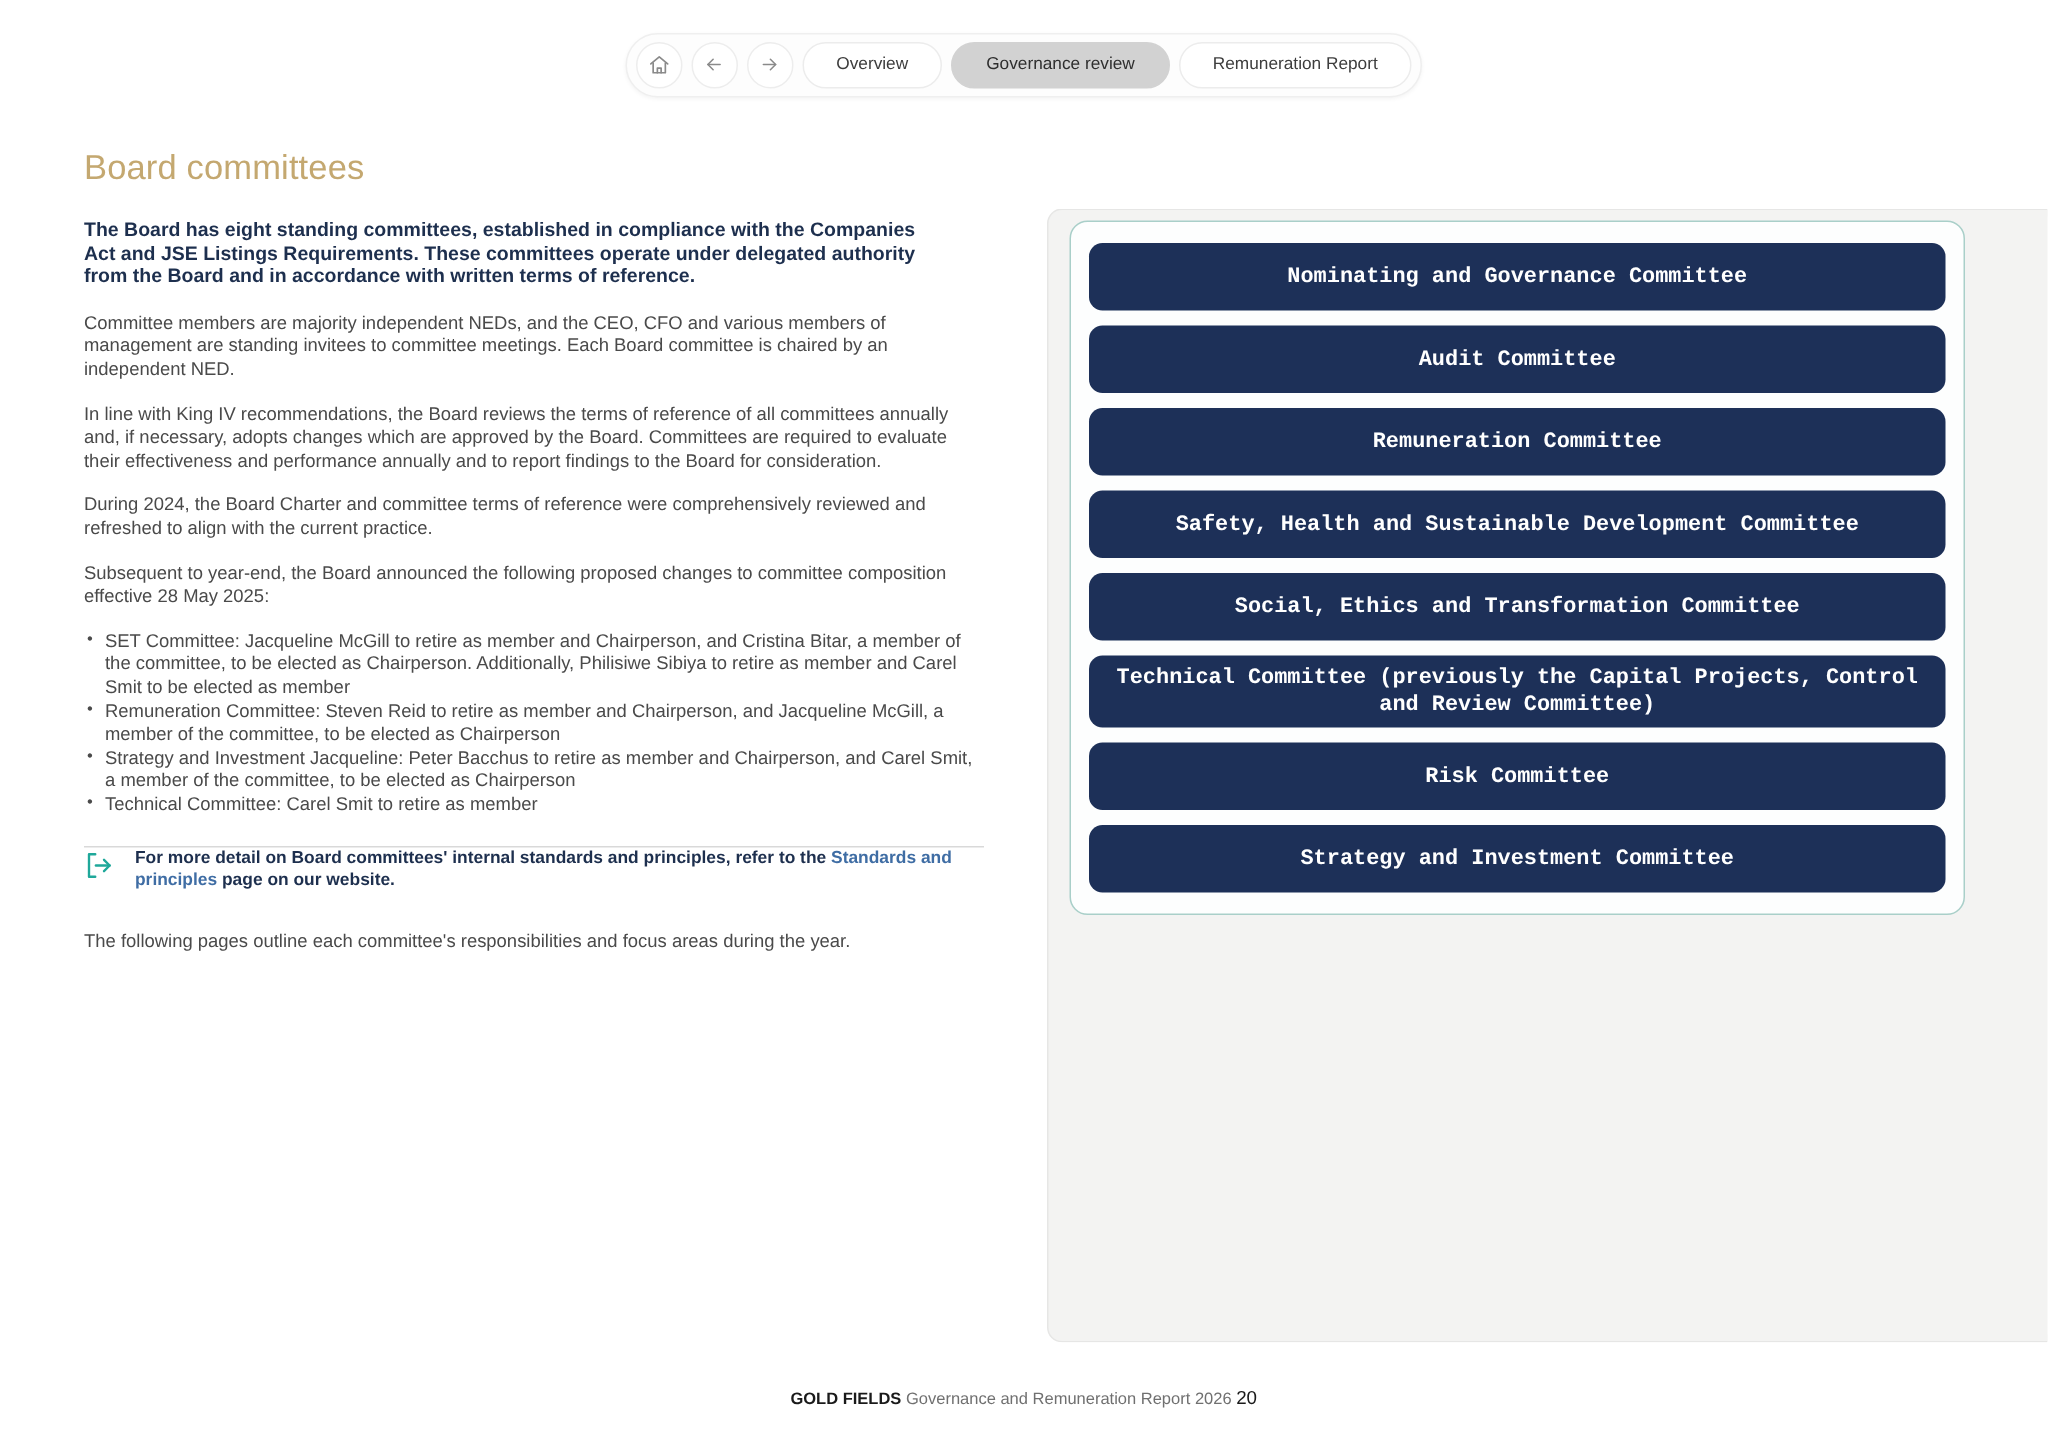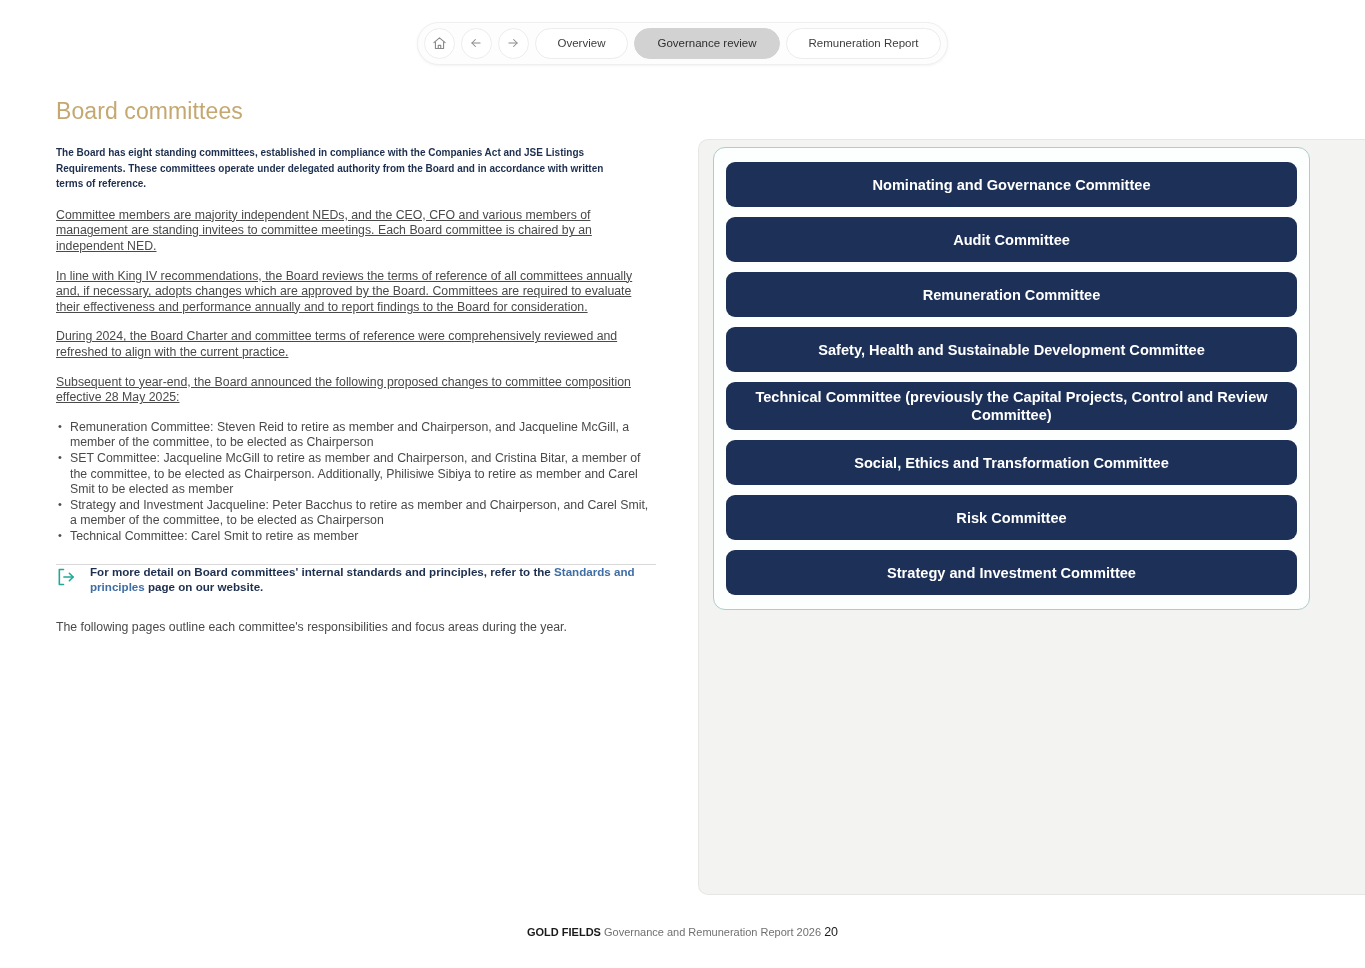--- a/index.html
+++ b/index.html
@@ -54,31 +54,30 @@
     color: #c4a870;
     letter-spacing: .1px;
   }
 
   
   #left-col {
     position: absolute; left: 56px; top: 145px;
     width: 600px;
   }
   .lead {
-    font-size: 10px; line-height: 15.6px;
+    font-size: 13px; line-height: 15.6px;
     font-weight: bold; color: #1d2f4e;
     margin-bottom: 16px;
     width: 570px;
   }
   .para {
     font-size: 12.3px; line-height: 15.6px;
     color: #4a4a4a;
     margin-bottom: 14px;
     width: 595px;
-    text-decoration: underline;
   }
   .para.tight { margin-bottom: 14px; }
   ul.bullets { list-style: none; margin: 0 0 0 0; padding: 0; }
   ul.bullets li {
     position: relative;
     font-size: 12.3px; line-height: 15.6px;
     color: #4a4a4a;
     padding-left: 14px;
     width: 597px;
   }
@@ -121,20 +120,21 @@
     border: 1px solid #e6e6e5;
     border-right: none;
   }
   #committee-card {
     position: absolute; left: 14px; top: 7px;
     width: 597px;
     background: #fdfefe;
     border: 1px solid #a9cfc9;
     border-radius: 12px;
     padding: 14px 12px;
+    font-family: Liberation Mono, monospace;
   }
   .committee-box {
     background: #1d3058;
     color: #ffffff;
     border-radius: 9px;
     font-size: 14.6px; font-weight: bold;
     text-align: center;
     display: flex; align-items: center; justify-content: center;
     min-height: 45px;
     padding: 6px 10px;
@@ -194,22 +194,22 @@
 
   <p class="para">Committee members are majority independent NEDs, and the CEO, CFO and various members of management are standing invitees to committee meetings. Each Board committee is chaired by an independent NED.</p>
 
   <p class="para">In line with King IV recommendations, the Board reviews the terms of reference of all committees annually and, if necessary, adopts changes which are approved by the Board. Committees are required to evaluate their effectiveness and performance annually and to report findings to the Board for consideration.</p>
 
   <p class="para">During 2024, the Board Charter and committee terms of reference were comprehensively reviewed and refreshed to align with the current practice.</p>
 
   <p class="para tight">Subsequent to year-end, the Board announced the following proposed changes to committee composition effective 28 May 2025:</p>
 
   <ul class="bullets">
+    <li>SET Committee: Jacqueline McGill to retire as member and Chairperson, and Cristina Bitar, a member of the committee, to be elected as Chairperson. Additionally, Philisiwe Sibiya to retire as member and Carel Smit to be elected as member</li>
     <li>Remuneration Committee: Steven Reid to retire as member and Chairperson, and Jacqueline McGill, a member of the committee, to be elected as Chairperson</li>
-    <li>SET Committee: Jacqueline McGill to retire as member and Chairperson, and Cristina Bitar, a member of the committee, to be elected as Chairperson. Additionally, Philisiwe Sibiya to retire as member and Carel Smit to be elected as member</li>
     <li>Strategy and Investment Jacqueline: Peter Bacchus to retire as member and Chairperson, and Carel Smit, a member of the committee, to be elected as Chairperson</li>
     <li>Technical Committee: Carel Smit to retire as member</li>
   </ul>
 
   <hr class="rule">
 
   <div id="callout">
     <span class="ico">
       <svg width="20" height="20" viewBox="0 0 24 24" fill="none" stroke="#1fa89a" stroke-width="1.9" stroke-linecap="round" stroke-linejoin="round">
         <path d="M9 3H4v18h5"></path>
@@ -224,22 +224,22 @@
 
   <p class="closing">The following pages outline each committee's responsibilities and focus areas during the year.</p>
 </div>
 
 <div id="right-panel">
   <div id="committee-card">
     <div class="committee-box">Nominating and Governance Committee</div>
     <div class="committee-box">Audit Committee</div>
     <div class="committee-box">Remuneration Committee</div>
     <div class="committee-box">Safety, Health and Sustainable Development Committee</div>
+    <div class="committee-box">Social, Ethics and Transformation Committee</div>
     <div class="committee-box">Technical Committee (previously the Capital Projects, Control and Review Committee)</div>
-    <div class="committee-box">Social, Ethics and Transformation Committee</div>
     <div class="committee-box">Risk Committee</div>
     <div class="committee-box">Strategy and Investment Committee</div>
   </div>
 </div>
 
 <div id="footer">
   <span class="brand">GOLD FIELDS</span><span> Governance and Remuneration Report 2026 </span><span class="pageno">20</span>
 </div>
 
 </body></html>

